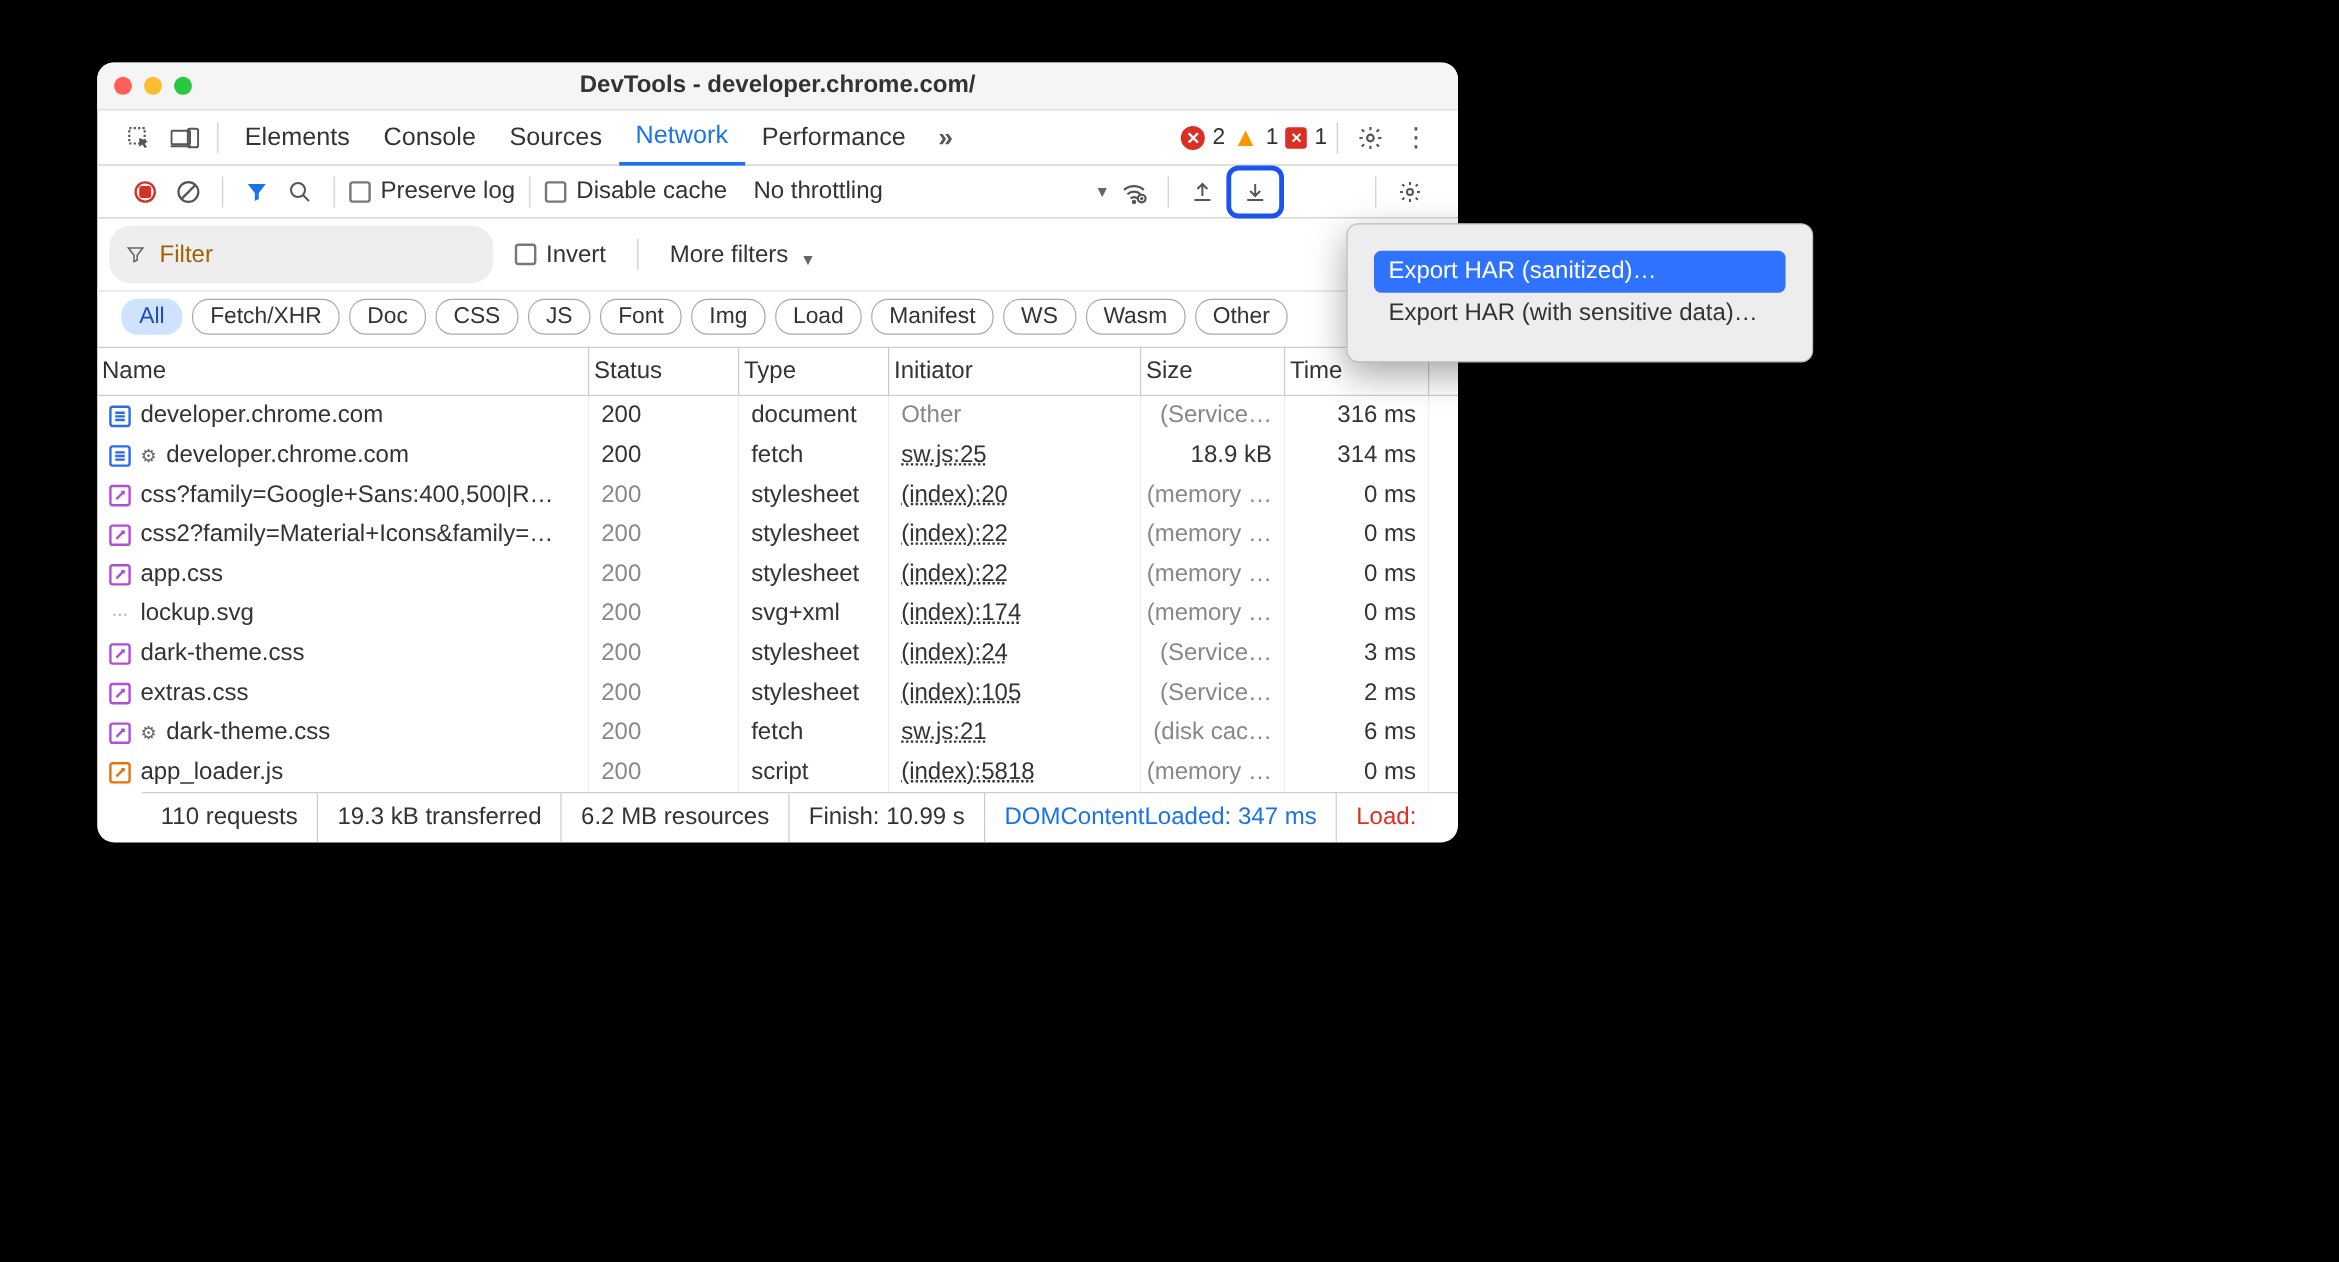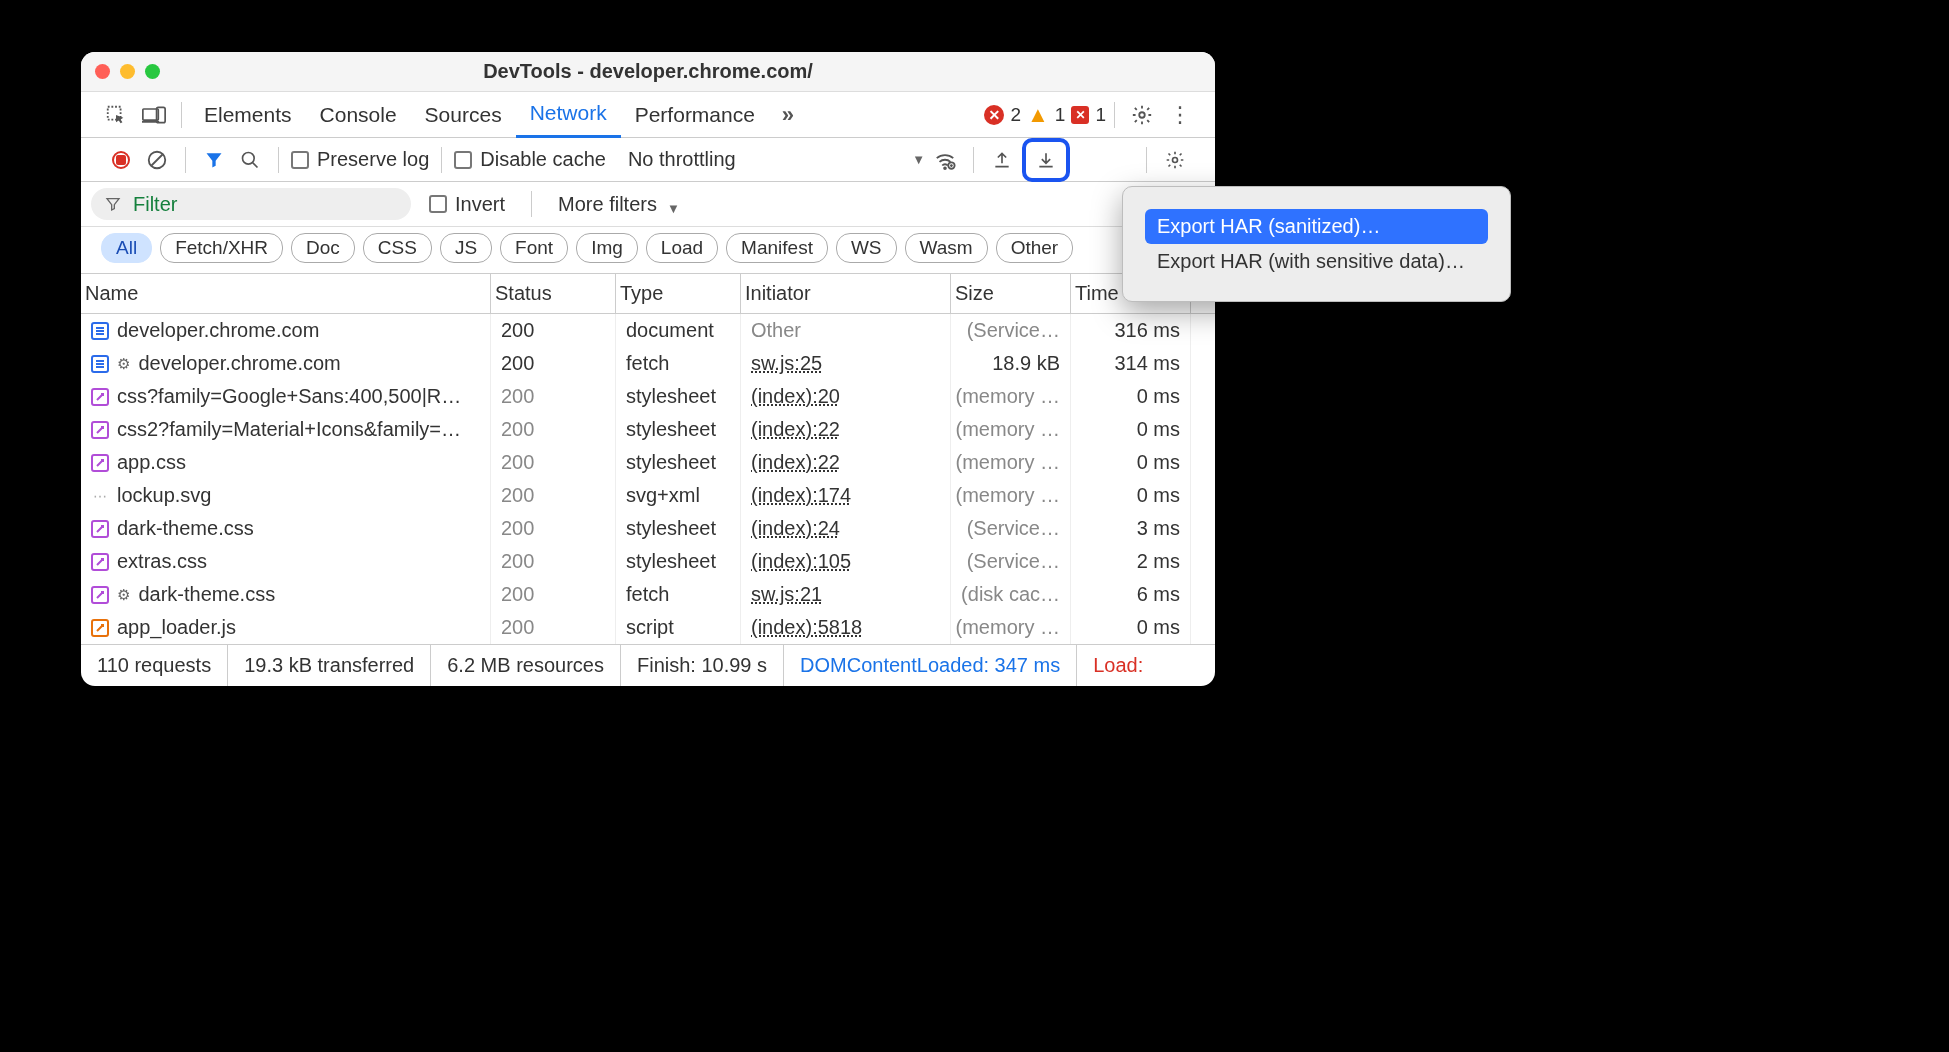--- a/index.html
+++ b/index.html
@@ -72,22 +72,22 @@
 .cb-group { display: flex; align-items: center; gap: 8px; font-size: 20px; color: #333; }
 .cb-box { width: 18px; height: 18px; border: 2px solid #777; border-radius: 3px; }
 .dd { font-size: 20px; display: flex; align-items: flex-end; gap: 10px; cursor: pointer; }
 .dd .chev { color: #666; font-size: 13px; }
 .highlight-ring { border: 4px solid #1a54f0; border-radius: 10px; padding: 2px 4px; }
 
 .filter-row {
   display: flex; align-items: center; gap: 18px; padding: 6px 10px; border-bottom: 1px solid #ddd;
 }
 .filter-pill {
-  background: #eee; border-radius: 18px; height: 32px; width: 320px; display: flex; align-items: center;
-  padding: 0 14px; gap: 12px; color: #15803d; font-size: 20px;
+  background: #eee; border-radius: 18px; height: 48px; width: 320px; display: flex; align-items: center;
+  padding: 0 14px; gap: 12px; color: #a16207; font-size: 20px;
 }
 .filter-pill svg { width: 16px; color: #666; }
 
 .type-chips { display: flex; gap: 8px; padding: 6px 20px 10px; border-bottom: 1px solid #ccc; flex-wrap: wrap; }
 .chip { border: 1px solid #aaa; border-radius: 14px; padding: 3px 14px; font-size: 19px; cursor: pointer; }
 .chip.active { background: #cfe3ff; border-color: #cfe3ff; color: #1a4db5; }
 
 .table-header, .table-row {
   display: grid;
   grid-template-columns: 410px 125px 125px 210px 120px 120px;
@@ -100,21 +100,21 @@
 .table-row .cell.right { justify-content: flex-end; }
 .initiator-link { color: #333; text-decoration: underline; text-decoration-style: dotted; }
 .mutedc { color: #888; }
 .row-icon { width: 18px; height: 18px; flex-shrink: 0; border-radius: 3px; display: inline-flex; align-items: center; justify-content: center; }
 .row-icon.doc { border: 2px solid #2b6bea; color: #2b6bea; }
 .row-icon.css { border: 2px solid #b14dd8; color: #b14dd8; }
 .row-icon.js { border: 2px solid #e8710a; color: #e8710a; }
 .mini-gear { font-size: 15px; color: #666; }
 
 .status-bar {
-  border-top: 1px solid #ccc; height: 42px; display: flex; align-items: center; font-size: 20px;
+  border-top: 1px solid #ccc; height: 42px; display: flex; align-items: center; font-size: 20px; margin-left: 37px;
 }
 .status-bar .seg { padding: 0 16px; border-right: 1px solid #ccc; height: 100%; display: flex; align-items: center; }
 .status-bar .seg.dcl { color: #1a73e8; }
 .status-bar .seg.load { color: #d93025; }
 
 .export-popup {
   position: absolute;
   left: 1122px;
   top: 186px;
   width: 389px;

